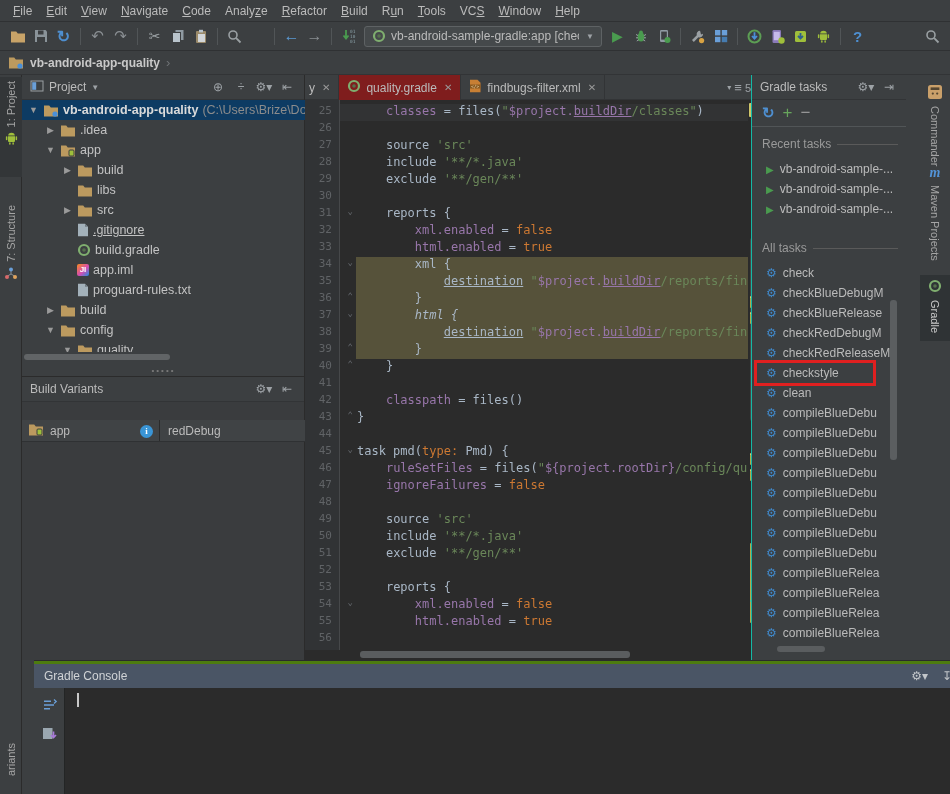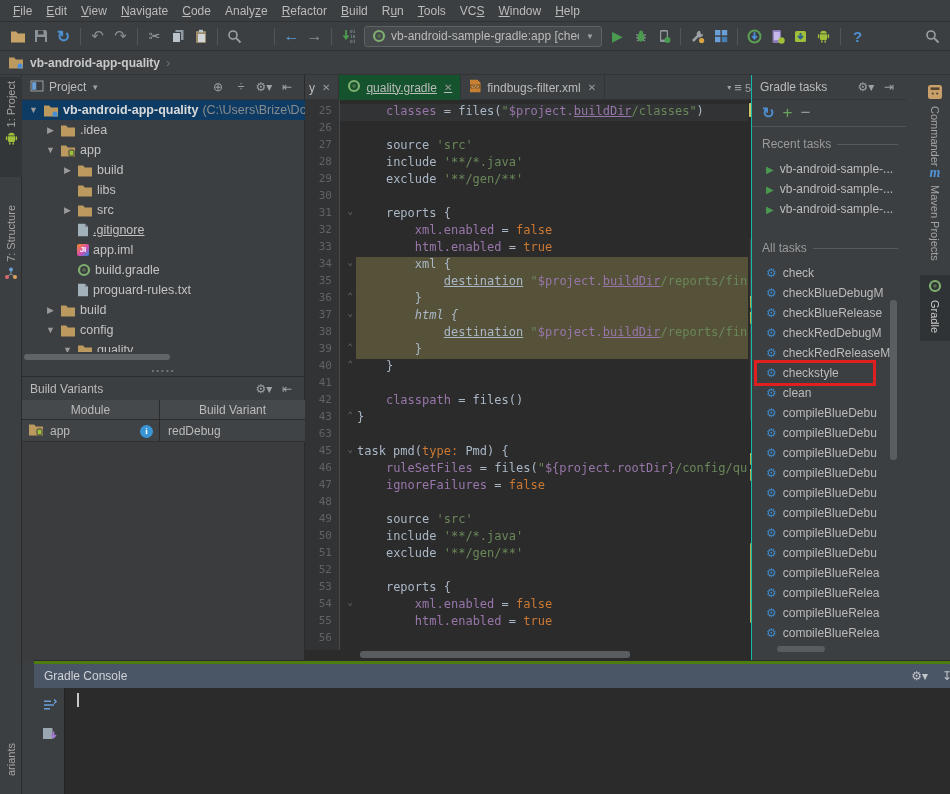--- a/index.html
+++ b/index.html
@@ -69,21 +69,21 @@
   #bvrow { position:absolute; left:0; top:43px; width:283px; height:22px; display:flex;
            background:#404345; border-bottom:1px solid #2f3133; align-items:center; }
   .bvdiv { border-right:1px solid #2b2b2b; }
 
   
   #editor { left:305px; top:75px; width:460px; height:585px; background:#2b2b2b; }
   #tabs { position:absolute; left:0; top:0; width:460px; height:25px; background:#3c3f41;
           border-bottom:1px solid #323436; display:flex; }
   .tab { height:25px; display:flex; align-items:center; gap:5px; padding:0 8px;
          border-right:1px solid #323436; color:#bbbbbb; white-space:nowrap; }
-  .tab.active { background:#14532d;text-decoration:underline; }
+  .tab.active { background:#7f1d1d; }
   .tab .x { color:#9a9a9a; font-size:10px; margin-left:2px; }
   #tabmore { position:absolute; right:14px; top:0; height:25px; display:flex; align-items:center;
              gap:3px; color:#9da2a6; font-size:11px; }
   #gutter { position:absolute; left:0; top:25px; width:35px; height:550px; background:#313335;
             border-right:1px solid #46484a; padding-top:4px; }
   .gl { height:17px; line-height:17px; text-align:right; padding-right:7px; position:relative;
         font:11px "DejaVu Sans Mono", monospace; color:#606366; }
   .gl .fold { position:absolute; right:-14px; top:0px; color:#6a6e74; font-size:9px; }
   #code { position:absolute; left:35px; top:29px; width:408px; height:545px; overflow:hidden; }
   .cl { height:17px; line-height:17px; white-space:pre; font:12px "DejaVu Sans Mono", monospace;
@@ -436,33 +436,33 @@
             <svg width="12" height="14" viewBox="0 0 12 14">
               <path d="M1 .8h7l3 3v9.5H1z" fill="#a3b1ba"></path>
               <path d="M8 .8v3h3z" fill="#707a80"></path>
             </svg>
           </span>
           <span>.gitignore</span>
         </div>
         <div class="trow" style="padding-left: 40px;">
           <span class="arr"></span>
           <span style="display: inline-flex;">
-            <span style="display:inline-block;width:12px;height:12px;border-radius:2px;background:linear-gradient(135deg,#f98b1f,#d54cb2 55%,#1d8fe0);color:#fff;font-size:8px;font-weight:bold;text-align:center;line-height:12px">JI</span>
-          </span>
-          <span>app.iml</span>
-        </div>
-        <div class="trow" style="padding-left: 40px;">
-          <span class="arr"></span>
-          <span style="display: inline-flex;">
             <svg width="14" height="14" viewBox="0 0 14 14">
               <circle cx="7" cy="7" r="5" fill="none" stroke="#7fae6f" stroke-width="2.2"></circle>
               <circle cx="7" cy="7" r="1.8" fill="#55704c"></circle>
             </svg>
           </span>
           <span>build.gradle</span>
+        </div>
+        <div class="trow" style="padding-left: 40px;">
+          <span class="arr"></span>
+          <span style="display: inline-flex;">
+            <span style="display:inline-block;width:12px;height:12px;border-radius:2px;background:linear-gradient(135deg,#f98b1f,#d54cb2 55%,#1d8fe0);color:#fff;font-size:8px;font-weight:bold;text-align:center;line-height:12px">JI</span>
+          </span>
+          <span>app.iml</span>
         </div>
         <div class="trow" style="padding-left: 40px;">
           <span class="arr"></span>
           <span style="display: inline-flex;">
             <svg width="12" height="14" viewBox="0 0 12 14">
               <path d="M1 .8h7l3 3v9.5H1z" fill="#a3b1ba"></path>
               <path d="M8 .8v3h3z" fill="#707a80"></path>
             </svg>
           </span>
           <span>proguard-rules.txt</span>
@@ -498,24 +498,20 @@
     <div id="ptree-hsb"></div>
     <div id="psplit">•••••</div>
   </div>
 
   <div id="bvpanel" class="abs">
     <div class="phead" style="background:#3c3f41">
       <span>Build Variants</span>
       <span class="spacer"></span>
       <span class="hic">⚙▾</span>
       <span class="hic">⇤</span>
-    </div>
-    <div id="bvtablehead">
-      <div class="bvdiv" style="width:138px">Module</div>
-      <div style="flex:1">Build Variant</div>
     </div>
     <div id="bvrow">
       <div class="bvdiv" style="width:138px;display:flex;align-items:center;gap:6px;padding:0 6px;height:100%">
         <span><svg width="16" height="13" viewBox="0 0 16 13">
               <path d="M1 1.5h5.2l1.6 2H15v9H1z" fill="#bc9a5f"></path>
               <rect x="9" y="6" width="5" height="6" rx="1" fill="#9fbf3b" stroke="#3c3f41"></rect>
             </svg></span>
         <span>app</span>
         <span class="spacer"></span>
         <span><span style="display:inline-block;width:13px;height:13px;border-radius:50%;background:#3a95d6;color:#fff;font-size:9px;font-weight:bold;text-align:center;line-height:13px;font-family:'Liberation Serif',serif">i</span></span>
@@ -566,21 +562,21 @@
         <div class="gl">34<span class="fold">⌄</span></div>
         <div class="gl">35</div>
         <div class="gl">36<span class="fold">⌃</span></div>
         <div class="gl">37<span class="fold">⌄</span></div>
         <div class="gl">38</div>
         <div class="gl">39<span class="fold">⌃</span></div>
         <div class="gl">40<span class="fold">⌃</span></div>
         <div class="gl">41</div>
         <div class="gl">42</div>
         <div class="gl">43<span class="fold">⌃</span></div>
-        <div class="gl">63</div>
+        <div class="gl">44</div>
         <div class="gl">45<span class="fold">⌄</span></div>
         <div class="gl">46</div>
         <div class="gl">47</div>
         <div class="gl">48</div>
         <div class="gl">49</div>
         <div class="gl">50</div>
         <div class="gl">51</div>
         <div class="gl">52</div>
         <div class="gl">53</div>
         <div class="gl">54<span class="fold">⌄</span></div>

